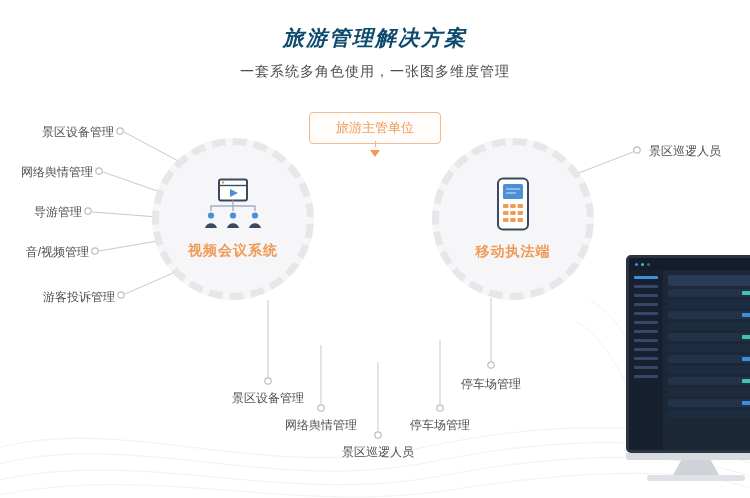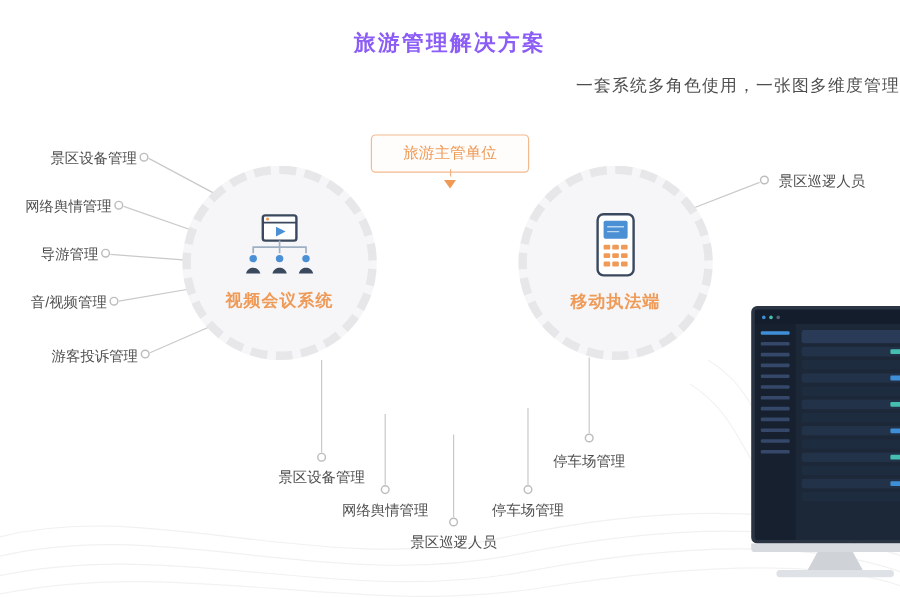--- a/index.html
+++ b/index.html
@@ -3,22 +3,22 @@
 <meta charset="utf-8">
 <style>
   * { margin:0; padding:0; box-sizing:border-box; }
   html,body { width:750px; height:498px; }
   body { font-family:"Liberation Sans", sans-serif; background:#fff; }
   .canvas { position:relative; width:750px; height:498px; background:#ffffff; overflow:hidden; }
 
   .bg-decor { position:absolute; left:0; top:0; width:750px; height:498px; z-index:0; }
 
   .title { position:absolute; top:24px; left:0; width:100%; text-align:center;
-           font-size:18px; font-weight:bold; color:#8b5cf6; letter-spacing:2px; z-index:4; }
-  .subtitle { position:absolute; top:63px; left:0; width:100%; text-align:right;
+           font-size:21px; font-weight:bold; color:#0c4a6e; letter-spacing:2px; z-index:4;font-style:italic; }
+  .subtitle { position:absolute; top:63px; left:0; width:100%; text-align:center;
               font-size:14px; color:#4d4d4d; letter-spacing:1px; z-index:4; }
 
   .top-box { position:absolute; top:112px; left:50%; transform:translateX(-50%);
              border:1px solid #f3ba90; border-radius:4px; background:#fffdfb;
              color:#ef9a57; font-size:13px; padding:6px 26px; z-index:4; white-space:nowrap; }
   .arrow-stem { position:absolute; top:141px; left:50%; width:1px; height:6px;
                 border-left:1px dashed #f0b285; z-index:4; }
   .down-arrow { position:absolute; top:150px; left:50%; transform:translateX(-50%);
                 width:0; height:0; border-left:5px solid transparent; border-right:5px solid transparent;
                 border-top:7px solid #ef9a57; z-index:4; }

